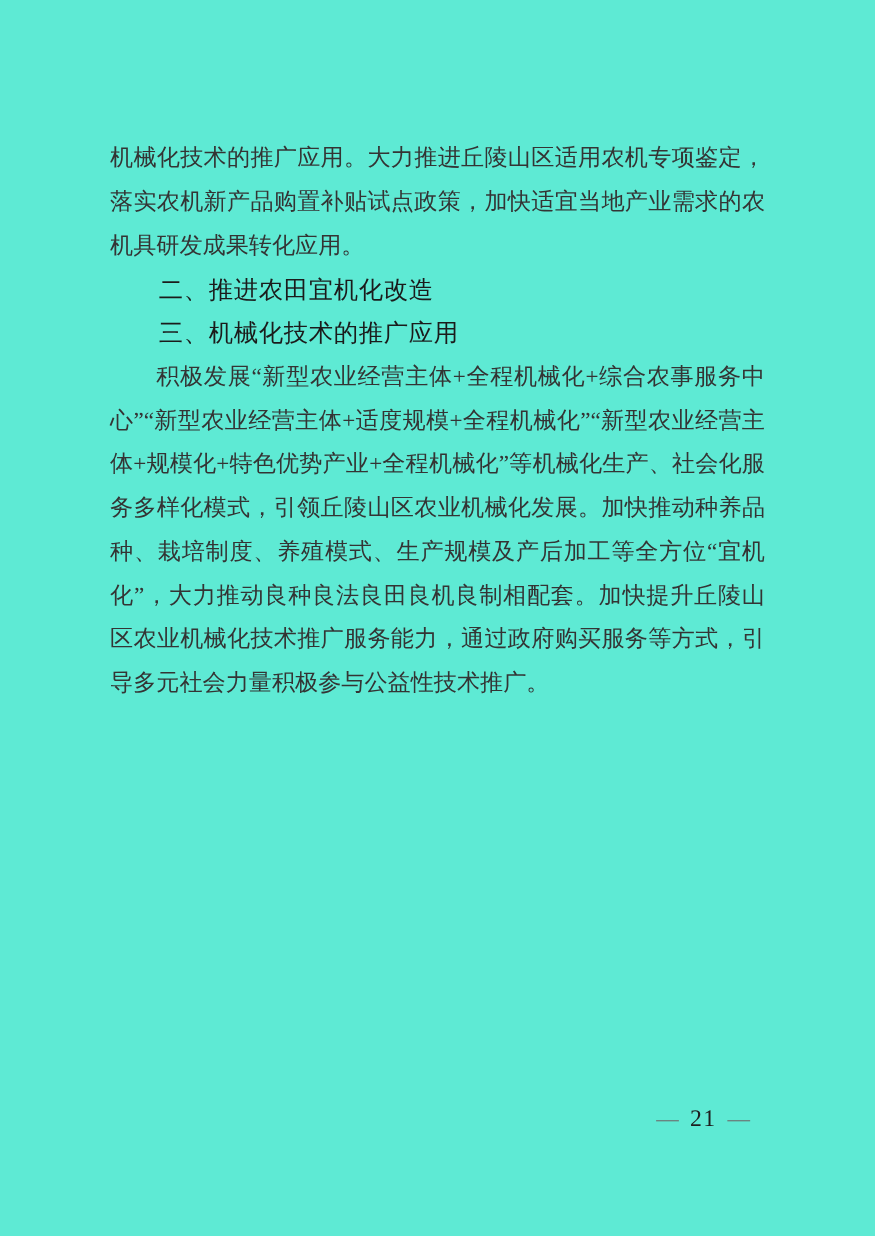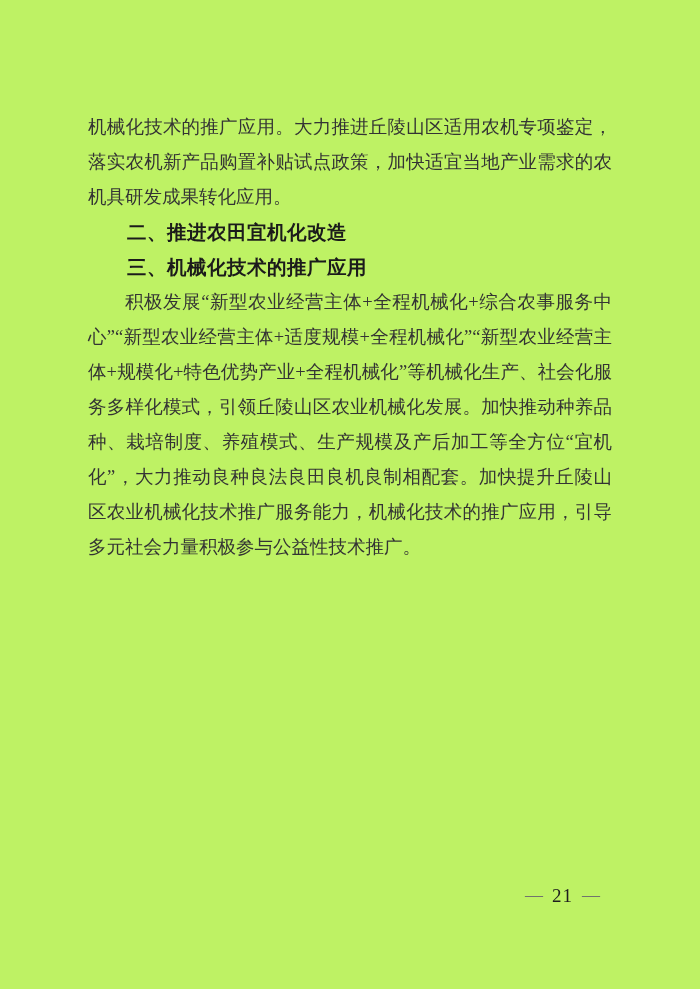--- a/index.html
+++ b/index.html
@@ -10,21 +10,21 @@
     width: 700px;
     height: 989px;
     background: #ffffff;
     position: relative;
     overflow: hidden;
     font-family: "Liberation Serif", "DejaVu Serif", serif;
   }
   .page {
     position: absolute;
     inset: 0;
-    background: #bef264;
+    background: #5eead4;
   }
   .doc-body {
     position: absolute;
     left: 88px;
     top: 110px;
     width: 524px;
     font-size: 18.5px;
     line-height: 35px;
     color: #343434;
     text-align: justify;
@@ -36,21 +36,21 @@
     text-justify: inter-character;
     text-indent: 2em;
     word-break: break-all;
   }
   .para.no-indent {
     text-indent: 0;
   }
   .heading {
     margin: 0;
     font-family: "Liberation Sans", "DejaVu Sans", sans-serif;
-    font-weight: 700;
+    font-weight: 400;
     font-size: 19.5px;
     line-height: 35px;
     color: #1b1b1b;
     text-indent: 2em;
     letter-spacing: 0.5px;
   }
   .page-footer {
     position: absolute;
     top: 882px;
     right: 100px;
@@ -80,21 +80,21 @@
 
   <main class="doc-body">
 
     <p class="para no-indent">机械化技术的推广应用。大力推进丘陵山区适用农机专项鉴定，落实农机新产品购置补贴试点政策，加快适宜当地产业需求的农机具研发成果转化应用。</p>
 
     <h2 class="heading">二、推进农田宜机化改造</h2>
 
 
     <h2 class="heading">三、机械化技术的推广应用</h2>
 
-    <p class="para">积极发展“新型农业经营主体+全程机械化+综合农事服务中心”“新型农业经营主体+适度规模+全程机械化”“新型农业经营主体+规模化+特色优势产业+全程机械化”等机械化生产、社会化服务多样化模式，引领丘陵山区农业机械化发展。加快推动种养品种、栽培制度、养殖模式、生产规模及产后加工等全方位“宜机化”，大力推动良种良法良田良机良制相配套。加快提升丘陵山区农业机械化技术推广服务能力，机械化技术的推广应用，引导多元社会力量积极参与公益性技术推广。</p>
+    <p class="para">积极发展“新型农业经营主体+全程机械化+综合农事服务中心”“新型农业经营主体+适度规模+全程机械化”“新型农业经营主体+规模化+特色优势产业+全程机械化”等机械化生产、社会化服务多样化模式，引领丘陵山区农业机械化发展。加快推动种养品种、栽培制度、养殖模式、生产规模及产后加工等全方位“宜机化”，大力推动良种良法良田良机良制相配套。加快提升丘陵山区农业机械化技术推广服务能力，通过政府购买服务等方式，引导多元社会力量积极参与公益性技术推广。</p>
 
   </main>
 
   <footer class="page-footer">
     <span class="dash">—</span>
     <span class="num">21</span>
     <span class="dash">—</span>
   </footer>
 
 </div>

